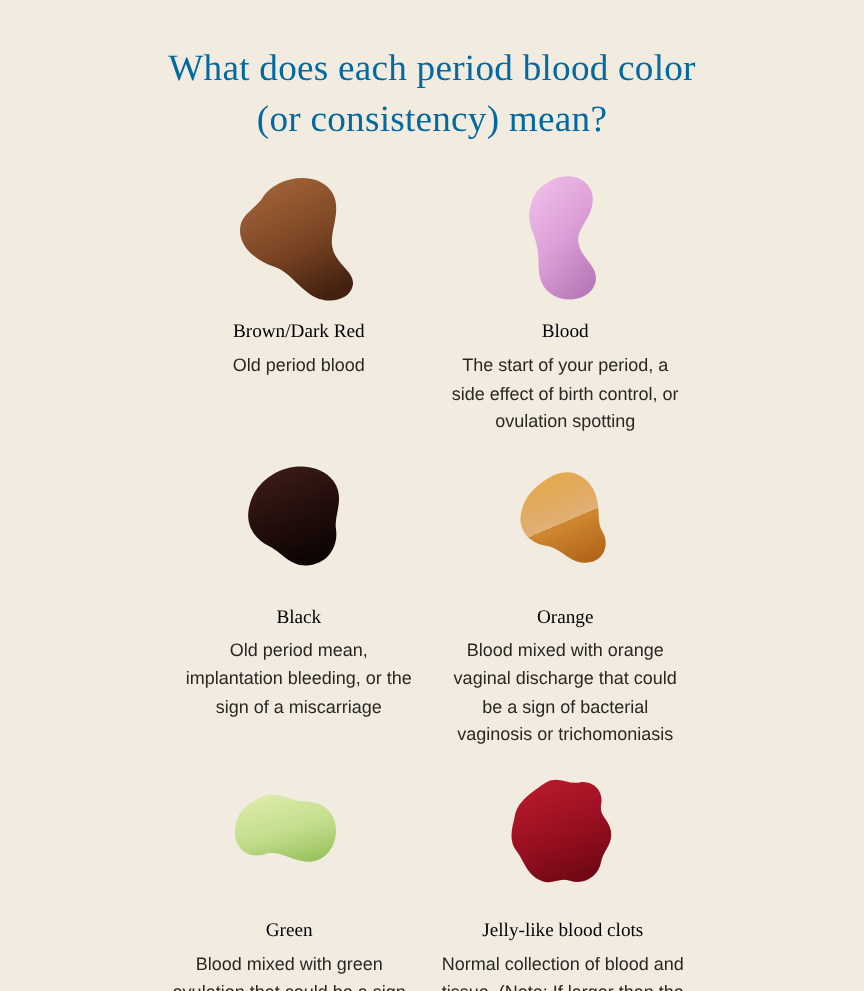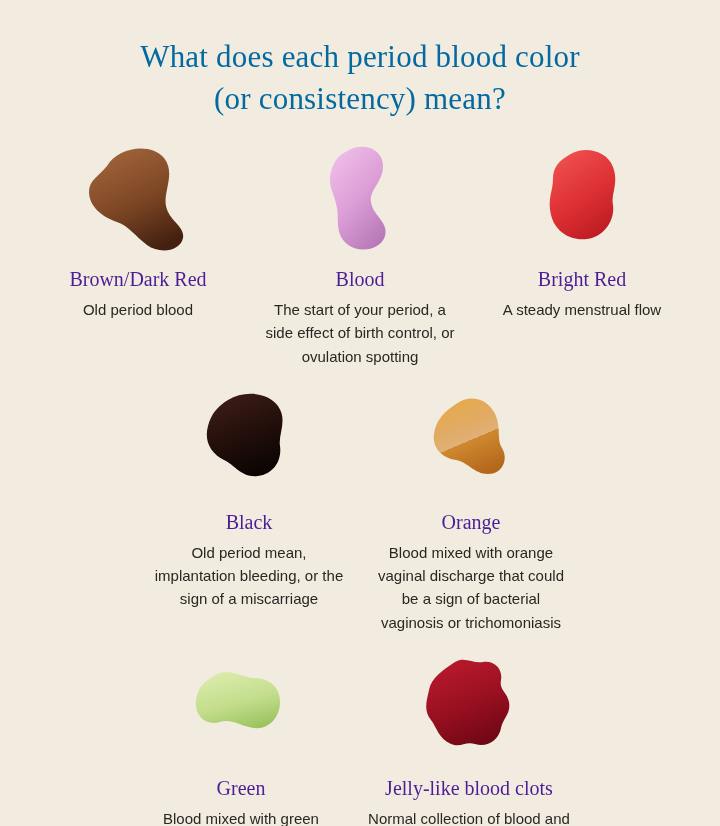--- a/index.html
+++ b/index.html
@@ -64,23 +64,23 @@
     height: 124px;
     display: flex;
     align-items: center;
     justify-content: center;
   }
   .blob-wrap svg {
     display: block;
   }
   .label {
     font-family: "Liberation Serif", serif;
-    font-size: 20px;
+    font-size: 16px;
     line-height: 1.2;
-    color: #4c1d95;
+    color: #000000;
     margin-top: 4px;
     margin-bottom: 7px;
   }
   .desc {
     font-family: "Liberation Sans", sans-serif;
     font-size: 15px;
     line-height: 1.55;
     color: #2a2723;
     max-width: 200px;
   }
@@ -127,36 +127,20 @@
                 <stop offset="100%" stop-color="#b678b7"></stop>
               </linearGradient>
             </defs>
             <path d="M44,8 C60,0 78,8 78,24 C78,40 64,48 66,60 C68,74 84,80 80,94 C76,108 54,112 42,102 C30,92 34,78 32,66 C30,52 22,44 26,30 C29,18 34,13 44,8 Z" fill="url(#gPink)"></path>
           </svg>
         </div>
         <div class="label">Blood</div>
         <div class="desc">The start of your period, a side effect of birth control, or ovulation spotting</div>
       </div>
 
-      <div class="cell">
-        <div class="blob-wrap">
-          <svg width="110" height="112" viewBox="0 0 110 112" aria-hidden="true">
-            <defs>
-              <linearGradient id="gRed" x1="0.25" y1="0" x2="0.75" y2="1">
-                <stop offset="0%" stop-color="#f05050"></stop>
-                <stop offset="55%" stop-color="#dc2f33"></stop>
-                <stop offset="100%" stop-color="#bb1b22"></stop>
-              </linearGradient>
-            </defs>
-            <path d="M42,10 C58,0 80,6 86,22 C92,38 84,48 86,60 C88,74 78,92 60,94 C42,96 28,86 24,70 C20,54 26,46 26,34 C26,22 32,16 42,10 Z" fill="url(#gRed)"></path>
-          </svg>
-        </div>
-        <div class="label">Bright Red</div>
-        <div class="desc">A steady menstrual flow</div>
-      </div>
 
     </div>
 
     <div class="row row-2">
 
       <div class="cell">
         <div class="blob-wrap">
           <svg width="118" height="112" viewBox="0 0 118 112" aria-hidden="true">
             <defs>
               <linearGradient id="gBlack" x1="0.3" y1="0" x2="0.7" y2="1">

